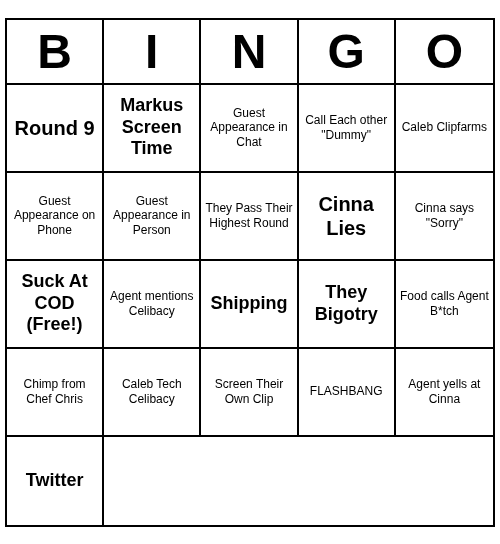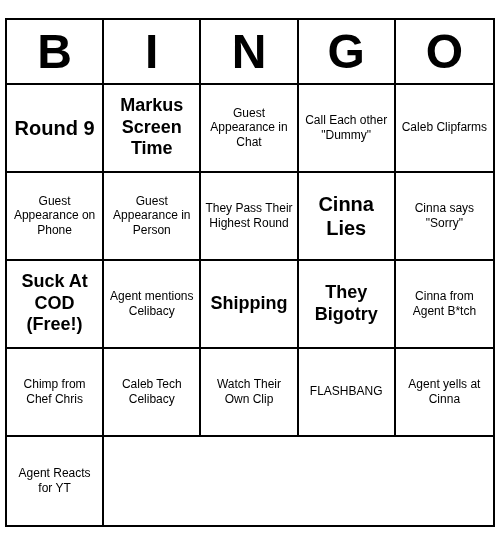--- a/index.html
+++ b/index.html
@@ -90,21 +90,21 @@
       <div class="bingo-cell small-text">Caleb Clipfarms</div>
       <div class="bingo-cell small-text">Guest Appearance on Phone</div>
       <div class="bingo-cell small-text">Guest Appearance in Person</div>
       <div class="bingo-cell small-text">They Pass Their Highest Round</div>
       <div class="bingo-cell large-text">Cinna Lies</div>
       <div class="bingo-cell small-text">Cinna says "Sorry"</div>
       <div class="bingo-cell medium-text">Suck At COD (Free!)</div>
       <div class="bingo-cell small-text">Agent mentions Celibacy</div>
       <div class="bingo-cell medium-text">Shipping</div>
       <div class="bingo-cell medium-text">They Bigotry</div>
-      <div class="bingo-cell small-text">Cinna from Agent B*tch</div>
+      <div class="bingo-cell small-text">Food calls Agent B*tch</div>
       <div class="bingo-cell small-text">Chimp from Chef Chris</div>
       <div class="bingo-cell small-text">Caleb Tech Celibacy</div>
-      <div class="bingo-cell small-text">Watch Their Own Clip</div>
+      <div class="bingo-cell small-text">Screen Their Own Clip</div>
       <div class="bingo-cell small-text">FLASHBANG</div>
       <div class="bingo-cell small-text">Agent yells at Cinna</div>
-      <div class="bingo-cell small-text">Agent Reacts for YT</div>
+      <div class="bingo-cell medium-text">Twitter</div>
     </div>
 </div>
 
 </body></html>

